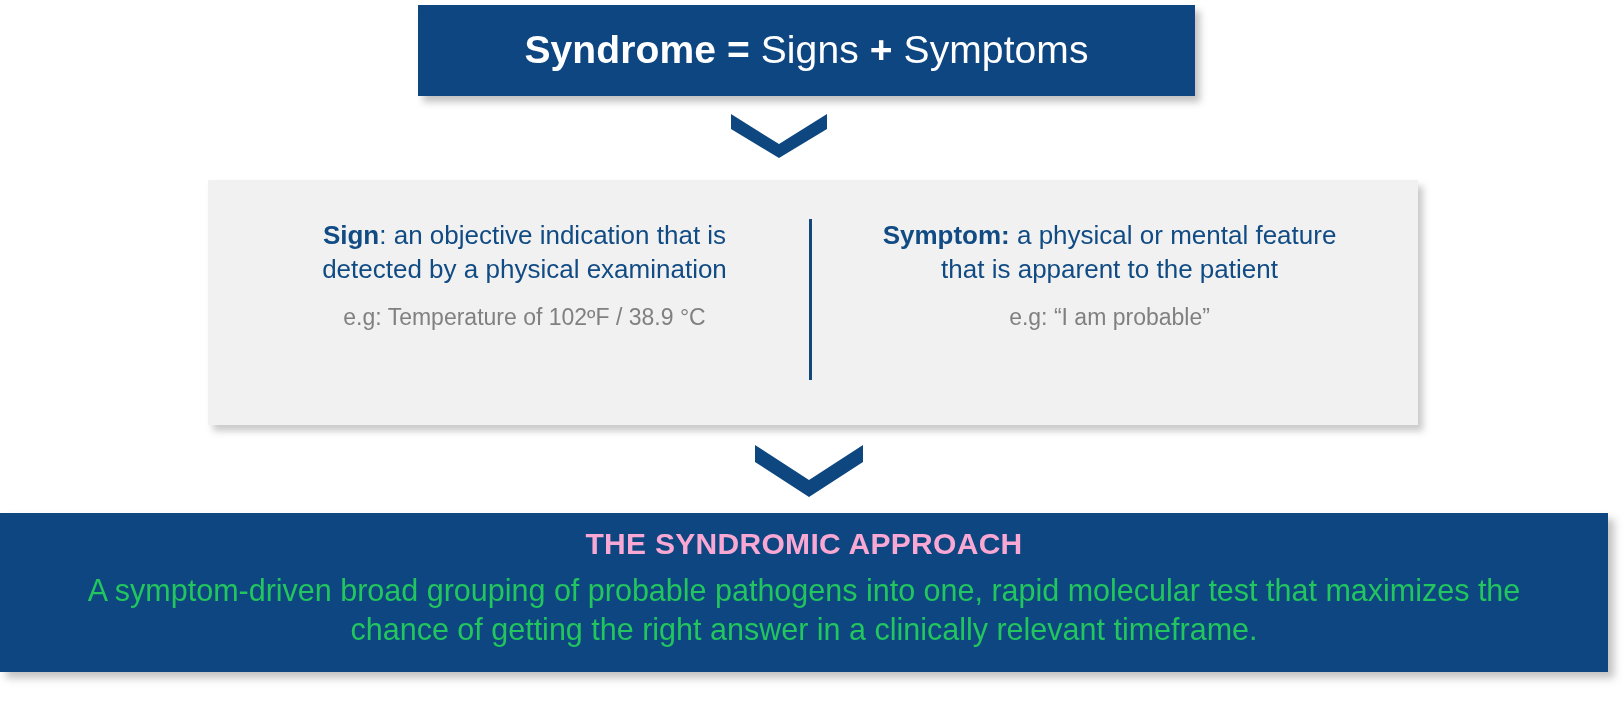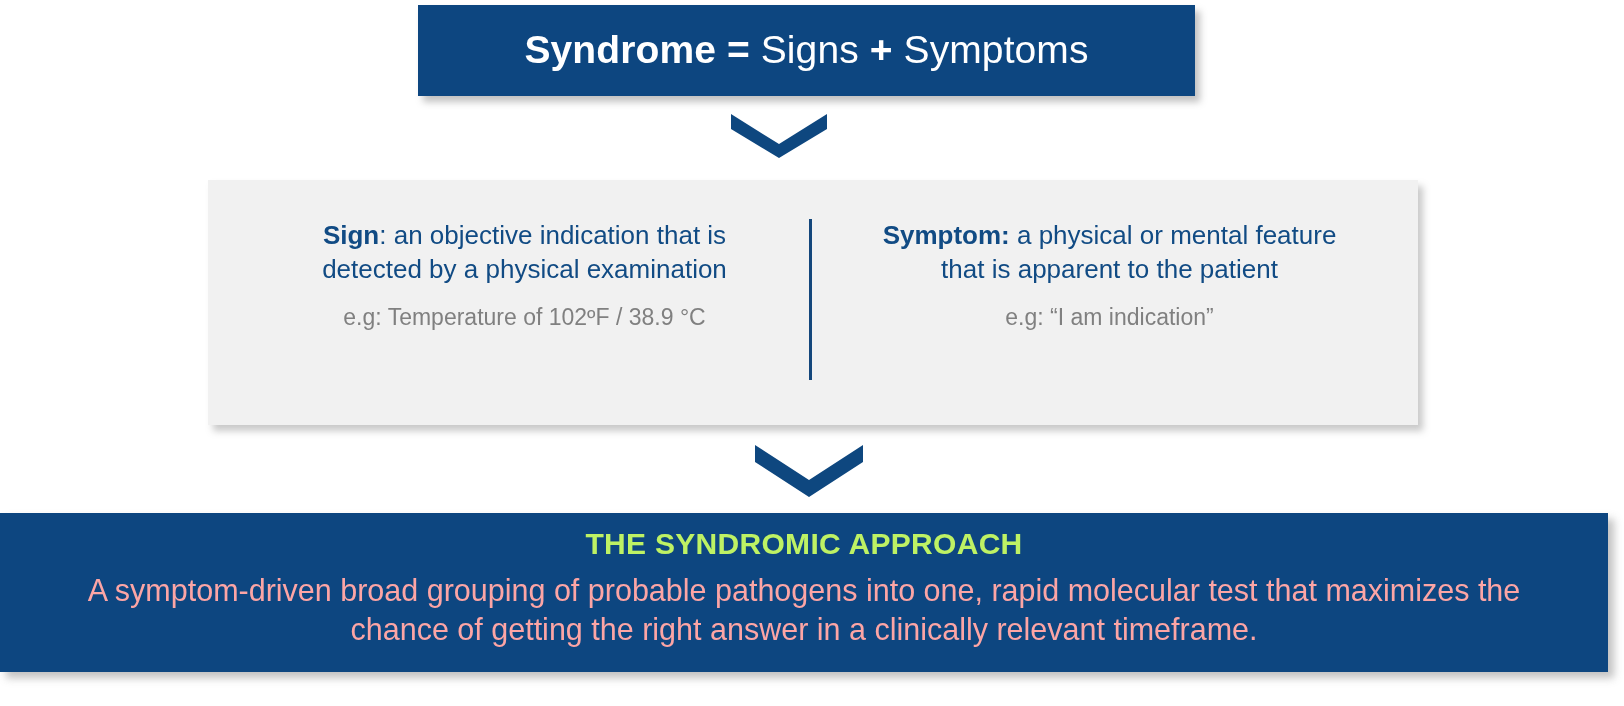--- a/index.html
+++ b/index.html
@@ -131,30 +131,30 @@
     background: #0d4680;
     box-shadow: 6px 6px 8px rgba(120,120,120,0.45);
     display: flex;
     flex-direction: column;
     align-items: center;
     justify-content: flex-start;
     padding-top: 13px;
     box-sizing: border-box;
   }
   .bottom-heading {
-    color: #bef264;
+    color: #f9a8d4;
     font-size: 30px;
     font-weight: bold;
     letter-spacing: 0.3px;
     text-align: center;
     line-height: 1.2;
   }
   .bottom-body {
     margin-top: 9px;
-    color: #fca5a5;
+    color: #22c55e;
     font-size: 30.5px;
     line-height: 1.28;
     text-align: center;
     max-width: 1530px;
   }
 </style>
 </head>
 <body>
 
 <div class="stage">
@@ -178,21 +178,21 @@
         <div class="def-title">
           <span class="b">Sign</span><span>:</span><span> an objective indication that is detected by a physical examination</span>
         </div>
         <div class="def-eg">e.g: Temperature of 102ºF / 38.9 °C</div>
       </div>
 
       <div class="def-col right">
         <div class="def-title">
           <span class="b">Symptom:</span><span></span><span> a physical or mental feature that is apparent to the patient</span>
         </div>
-        <div class="def-eg">e.g: “I am indication”</div>
+        <div class="def-eg">e.g: “I am probable”</div>
       </div>
 
     </div>
     <div class="col-divider"></div>
   </div>
 
   <div class="chevron chevron-bottom">
     <svg viewBox="0 0 108 52" width="108" height="52" aria-hidden="true">
       <polygon points="0,0 54,35 108,0 108,17 54,52 0,17" fill="#0e477f"></polygon>
     </svg>

